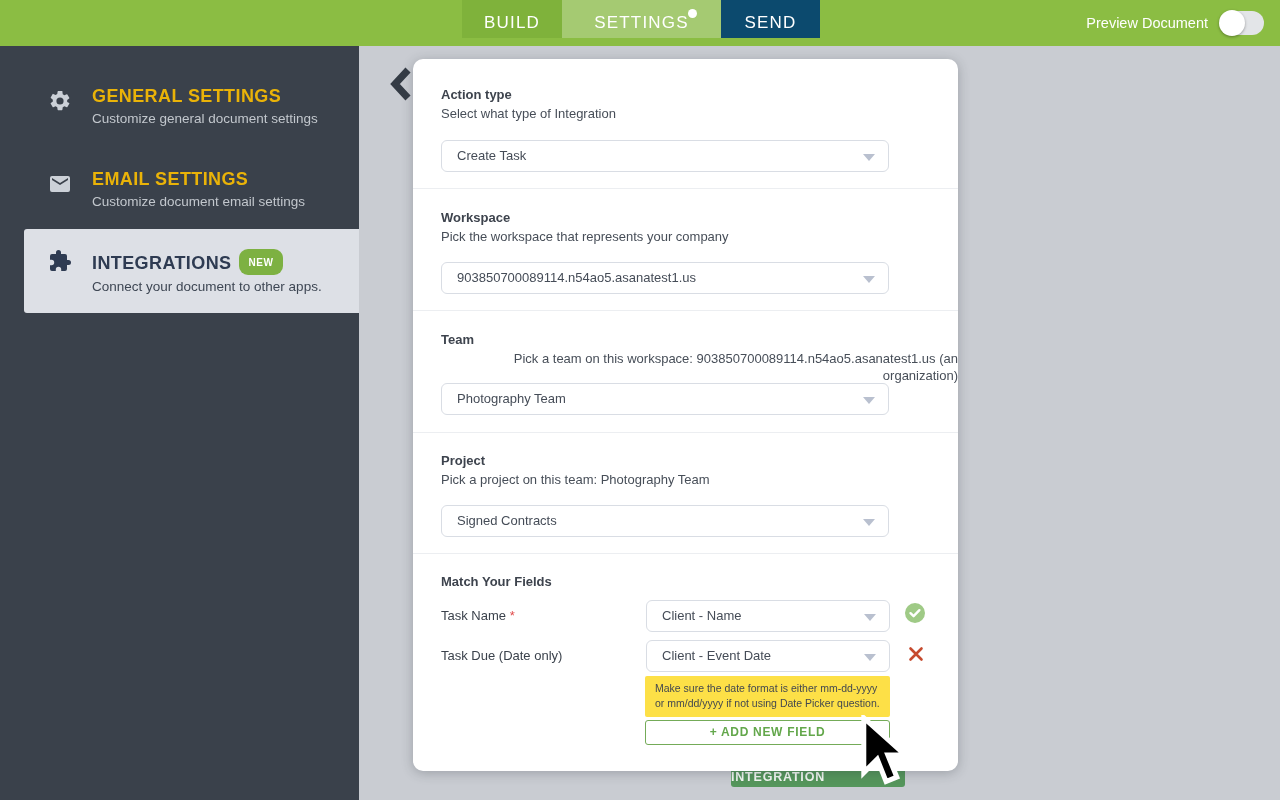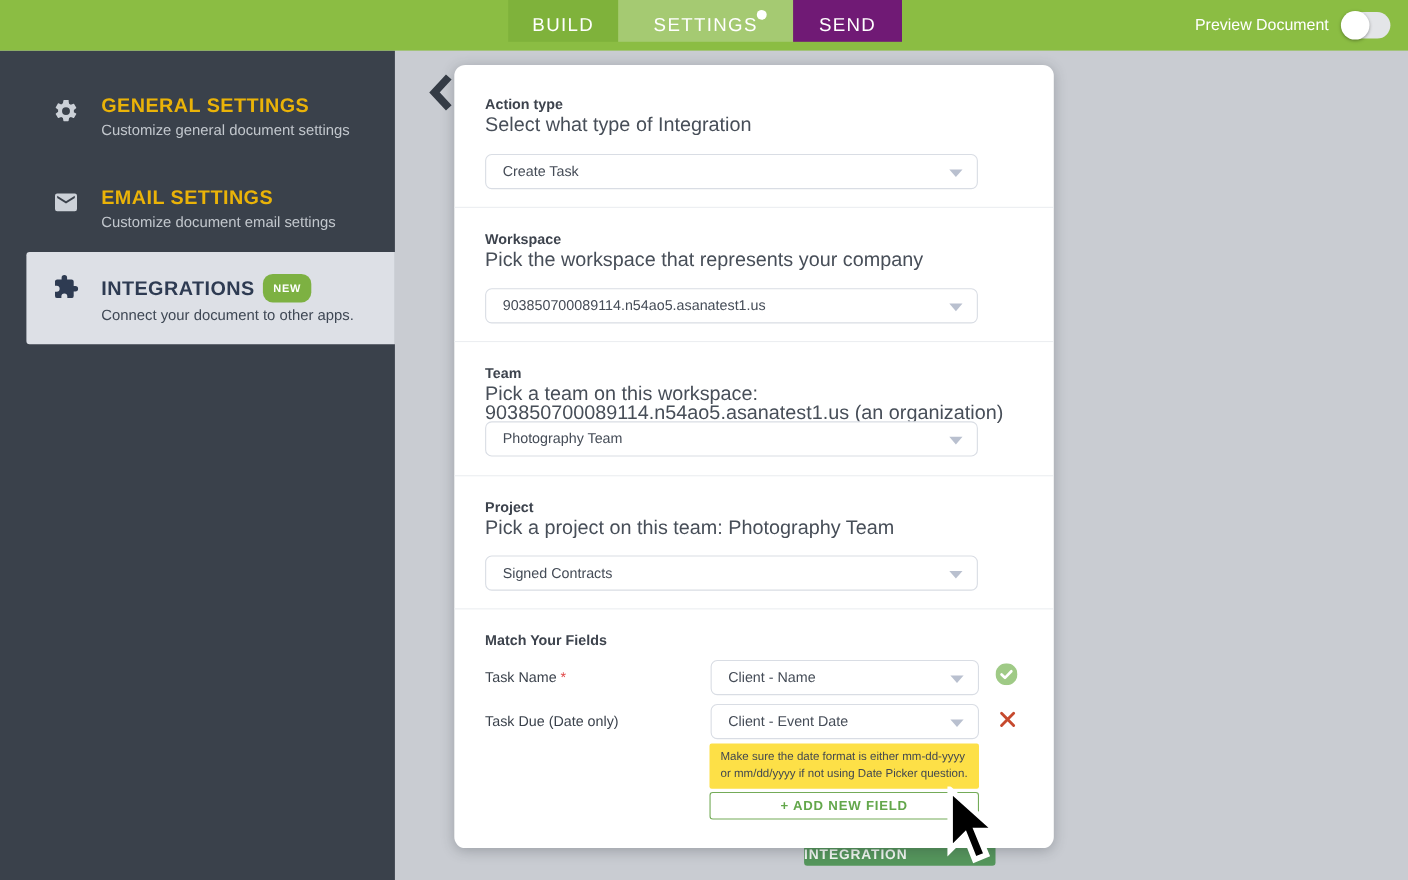--- a/index.html
+++ b/index.html
@@ -7,21 +7,21 @@
   body { font-family:"Liberation Sans", sans-serif; overflow:hidden; background:#c9ccd2; }
   .stage { position:relative; width:1280px; height:800px; overflow:hidden; }
 
   
   .topbar { position:absolute; left:0; top:0; width:1280px; height:46px; background:#8bbd43; z-index:20; }
   .tabs { position:absolute; left:462px; top:0; height:46px; display:flex; }
   .tab { height:38px; line-height:46px; text-align:center; color:#ffffff; font-size:17px;
          letter-spacing:1.2px; font-weight:400; cursor:default; position:relative; }
   .tab-build { width:100px; background:#7fb23b; }
   .tab-settings { width:159px; background:#a5ca72; }
-  .tab-send { width:99px; background:#701a75; }
+  .tab-send { width:99px; background:#0c4a6e; }
   .tab-dot { position:absolute; right:24px; top:9px; width:9px; height:9px; border-radius:50%; background:#ffffff; }
   .preview-wrap { position:absolute; right:16px; top:0; height:46px; display:flex; align-items:center; gap:12px; }
   .preview-label { color:#ffffff; font-size:14.5px; }
   .toggle { position:relative; width:44px; height:24px; border-radius:12px; background:#e3e5e8; }
   .toggle-knob { position:absolute; left:-1px; top:-1px; width:26px; height:26px; border-radius:50%;
                  background:#ffffff; box-shadow:0 1px 3px rgba(0,0,0,0.35); }
 
   
   .sidebar { position:absolute; left:0; top:46px; width:359px; height:754px; background:#3a414b; z-index:15; }
   .side-item { position:absolute; left:48px; right:12px; display:flex; gap:20px; }
@@ -40,21 +40,21 @@
                letter-spacing:0.6px; padding:3px 9px 2px; border-radius:9px; margin-left:8px;
                vertical-align:3px; }
 
   
   .content { position:absolute; left:359px; top:46px; width:921px; height:754px; background:#c9ccd2; }
   .back-btn { position:absolute; left:29px; top:20px; width:26px; height:36px; cursor:pointer; z-index:12; }
 
   .card { position:absolute; left:54px; top:13px; width:545px; height:712px; background:#ffffff;
           border-radius:10px; box-shadow:0 2px 12px rgba(40,45,55,0.28); z-index:10; }
   .sec-label { position:absolute; left:28px; font-size:13px; font-weight:bold; color:#3d434d; line-height:17px; }
-  .sec-desc { position:absolute; left:28px; font-size:18px; color:#474e58; line-height:17px; }
+  .sec-desc { position:absolute; left:28px; font-size:13px; color:#474e58; line-height:17px;text-align:right; }
   .divider { position:absolute; left:0; right:0; height:1px; background:#eceef1; }
   .select { position:absolute; left:28px; width:448px; height:32px; border:1px solid #d9dde4; border-radius:6px;
             background:#ffffff; font-size:13px; color:#454c57; line-height:30px; padding-left:15px; cursor:pointer; }
   .select .caret { position:absolute; right:13px; top:13px; width:0; height:0;
                    border-left:6px solid transparent; border-right:6px solid transparent;
                    border-top:7px solid #b9c0cf; }
   .select.small { left:233px; width:244px; }
   .mrow-label { position:absolute; left:28px; font-size:13px; color:#3b424c; line-height:17px; }
   .req { color:#e14b4b; }
   .status-ic { position:absolute; }

